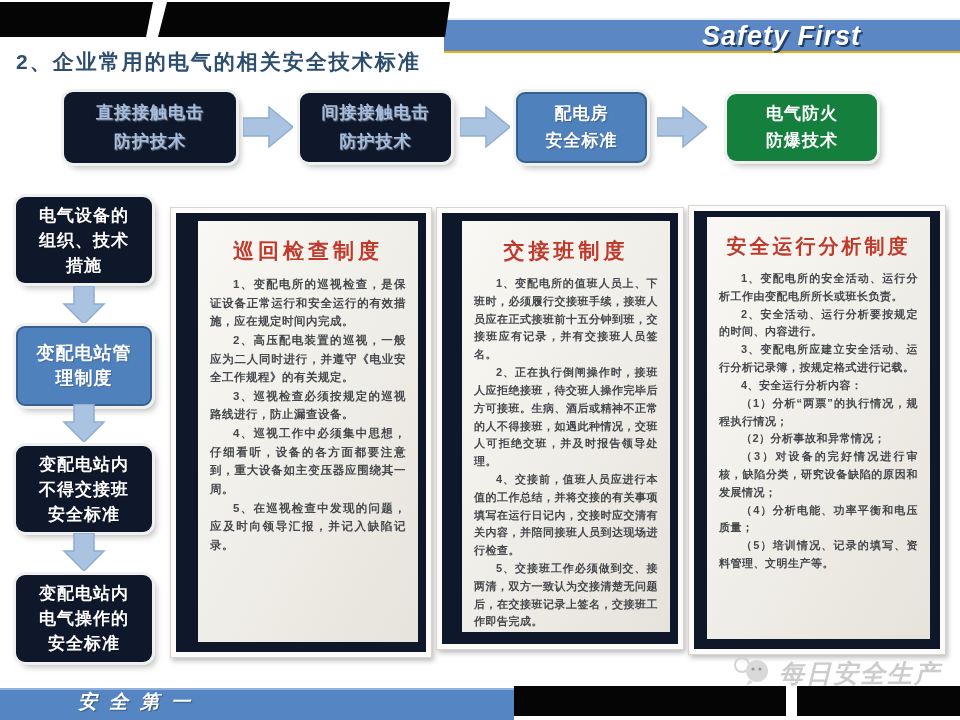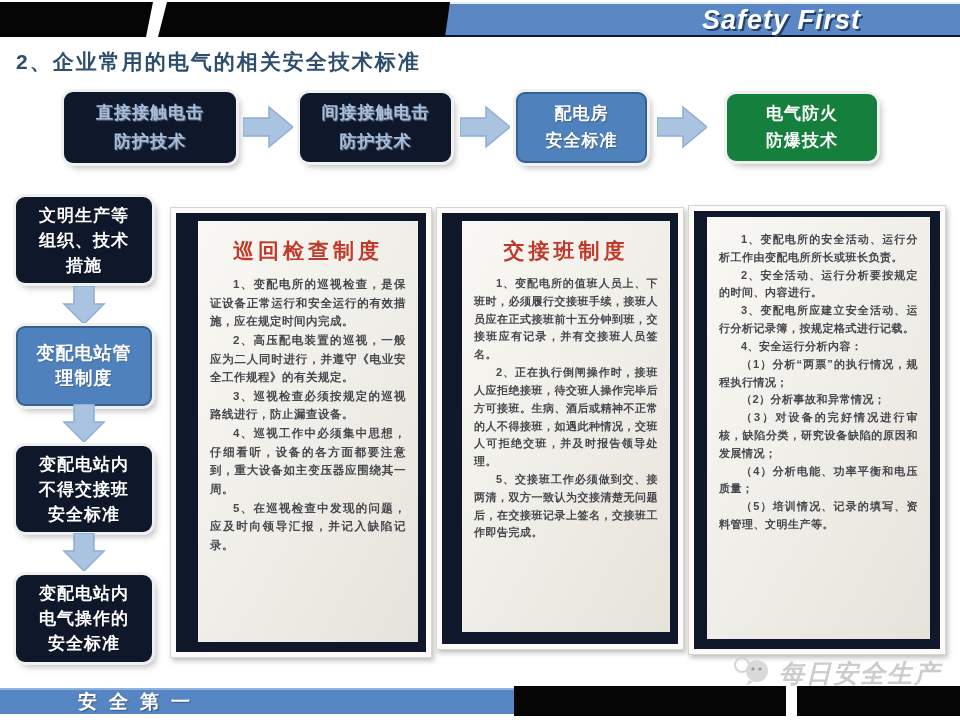--- a/index.html
+++ b/index.html
@@ -3,22 +3,22 @@
 <meta charset="utf-8">
 <style>
   * { margin:0; padding:0; box-sizing:border-box; }
   html,body { background:#888; }
   .slide {
     position:relative; width:960px; height:720px; background:#ffffff;
     overflow:hidden; font-family:"Liberation Sans", sans-serif; margin:0 auto;
   }
   
   .hdr-blue {
-    position:absolute; left:444px; top:2px; width:516px; height:35px;
-    background:#5b87c4; border-top:2px solid #e8eef7; border-bottom:2px solid #0f172a;
+    position:absolute; left:444px; top:18px; width:516px; height:35px;
+    background:#5b87c4; border-top:2px solid #e8eef7; border-bottom:2px solid #eab308;
   }
   .brand {
     position:absolute; left:258px; top:1px; color:#ffffff; font-size:27px;
     font-weight:bold; font-style:italic; letter-spacing:1px;
     text-shadow:2px 2px 0 #23406b;
   }
   .hdr-black { position:absolute; top:2px; height:35px; background:#050505; }
   .hb1 { left:0; width:153px; clip-path:polygon(0 0,100% 0,calc(100% - 7px) 100%,0 100%); }
   .hb2 { left:158px; width:292px; clip-path:polygon(9px 0,100% 0,calc(100% - 5px) 100%,0 100%); }
   
@@ -72,22 +72,22 @@
   .ptext p {
     text-indent:2em; text-align:justify; color:#45484d; font-weight:bold;
     font-size:11.5px; line-height:1.62; letter-spacing:.5px; margin:0;
   }
   .photo2 .ptext p, .photo3 .ptext p { font-size:11px; }
   .photo1 { left:170px; top:207px; width:262px; height:451px; }
   .photo2 { left:436px; top:207px; width:248px; height:443px; }
   .photo3 { left:688px; top:205px; width:258px; height:450px; }
   
   .foot-blue {
-    position:absolute; left:0; top:688px; width:514px; height:26px;
-    background:#5585c2; border-top:2px solid #8fb1dc;
+    position:absolute; left:0; top:688px; width:514px; height:32px;
+    background:#5585c2; border-top:2px solid #8fb1dc;font-style:italic;
   }
   .slogan {
     color:#ffffff; font-weight:bold; font-size:19px; letter-spacing:12px;
     margin-left:78px; line-height:23px; text-shadow:1px 1px 1px rgba(0,0,0,.35);
   }
   .foot-black { position:absolute; left:514px; top:686px; width:446px; height:30px; background:#050505; z-index:2; }
   .foot-gap   { position:absolute; left:786px; top:686px; width:11px; height:30px; background:#ffffff; z-index:4; }
   .watermark {
     position:absolute; left:733px; top:655px; height:36px; z-index:5;
     display:flex; align-items:center; gap:6px;font-style:italic;
@@ -127,21 +127,21 @@
   </div>
   <svg class="arrow" style="left:657px;top:104px;" width="50" height="46" viewBox="0 0 50 46">
     <polygon points="0,14 26,14 26,3 50,23 26,43 26,32 0,32" fill="#aac3e1" stroke="#8fadd2" stroke-width="1.5"></polygon>
   </svg>
   <div class="box light f4">
     <span class="ln">电气防火</span>
     <span class="ln">防爆技术</span>
   </div>
 
   <div class="box gray side s1">
-    <span class="ln">文明生产等</span>
+    <span class="ln">电气设备的</span>
     <span class="ln">组织、技术</span>
     <span class="ln">措施</span>
   </div>
   <svg class="arrow" style="left:61px;top:286px;" width="46" height="38" viewBox="0 0 46 38">
     <polygon points="13,0 33,0 33,18 43,18 23,38 3,18 13,18" fill="#aac3e1" stroke="#8fadd2" stroke-width="1.5"></polygon>
   </svg>
   <div class="box blue side s2">
     <span class="ln" style="font-size:18px;">变配电站管</span>
     <span class="ln" style="font-size:18px;">理制度</span>
   </div>
@@ -177,29 +177,31 @@
     </div>
   </div>
 
   <div class="photo photo2">
     <div class="frame">
       <div class="placard pl2">
         <div class="ptitle">交接班制度</div>
         <div class="ptext">
           <p>1、变配电所的值班人员上、下班时，必须履行交接班手续，接班人员应在正式接班前十五分钟到班，交接班应有记录，并有交接班人员签名。</p>
           <p>2、正在执行倒闸操作时，接班人应拒绝接班，待交班人操作完毕后方可接班。生病、酒后或精神不正常的人不得接班，如遇此种情况，交班人可拒绝交班，并及时报告领导处理。</p>
+          <p>4、交接前，值班人员应进行本值的工作总结，并将交接的有关事项填写在运行日记内，交接时应交清有关内容，并陪同接班人员到达现场进行检查。</p>
           <p>5、交接班工作必须做到交、接两清，双方一致认为交接清楚无问题后，在交接班记录上签名，交接班工作即告完成。</p>
         </div>
       </div>
     </div>
   </div>
 
   <div class="photo photo3">
     <div class="frame">
       <div class="placard pl3">
+        <div class="ptitle">安全运行分析制度</div>
         <div class="ptext">
           <p>1、变配电所的安全活动、运行分析工作由变配电所所长或班长负责。</p>
           <p>2、安全活动、运行分析要按规定的时间、内容进行。</p>
           <p>3、变配电所应建立安全活动、运行分析记录簿，按规定格式进行记载。</p>
           <p>4、安全运行分析内容：</p>
           <p>（1）分析“两票”的执行情况，规程执行情况；</p>
           <p>（2）分析事故和异常情况；</p>
           <p>（3）对设备的完好情况进行审核，缺陷分类，研究设备缺陷的原因和发展情况；</p>
           <p>（4）分析电能、功率平衡和电压质量；</p>
           <p>（5）培训情况、记录的填写、资料管理、文明生产等。</p>

